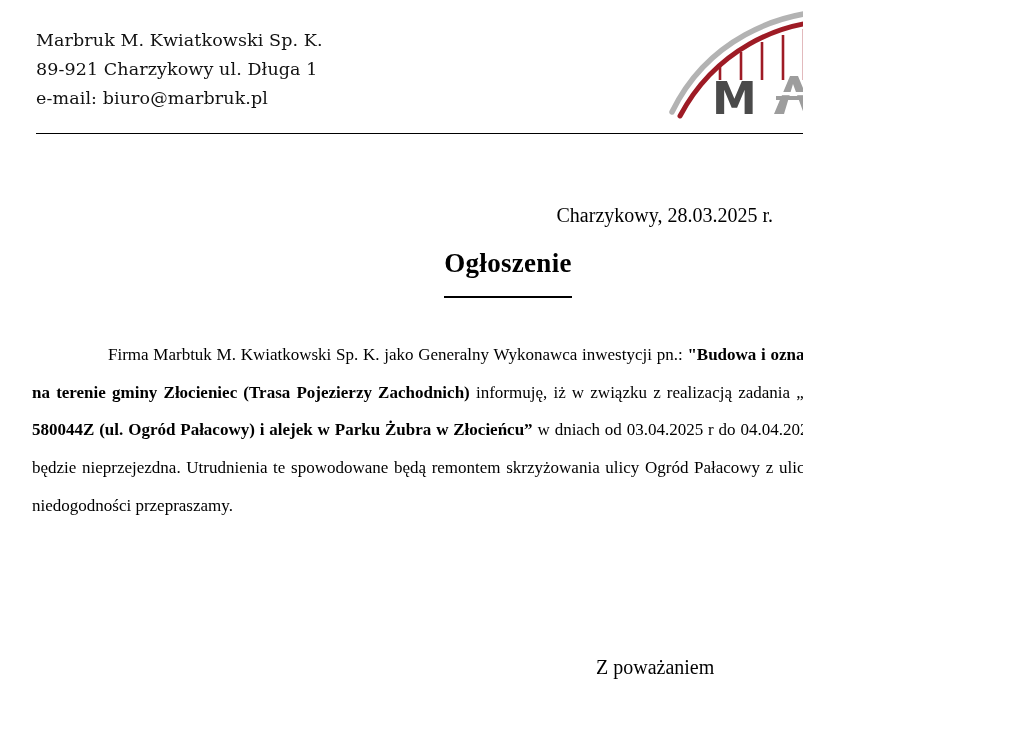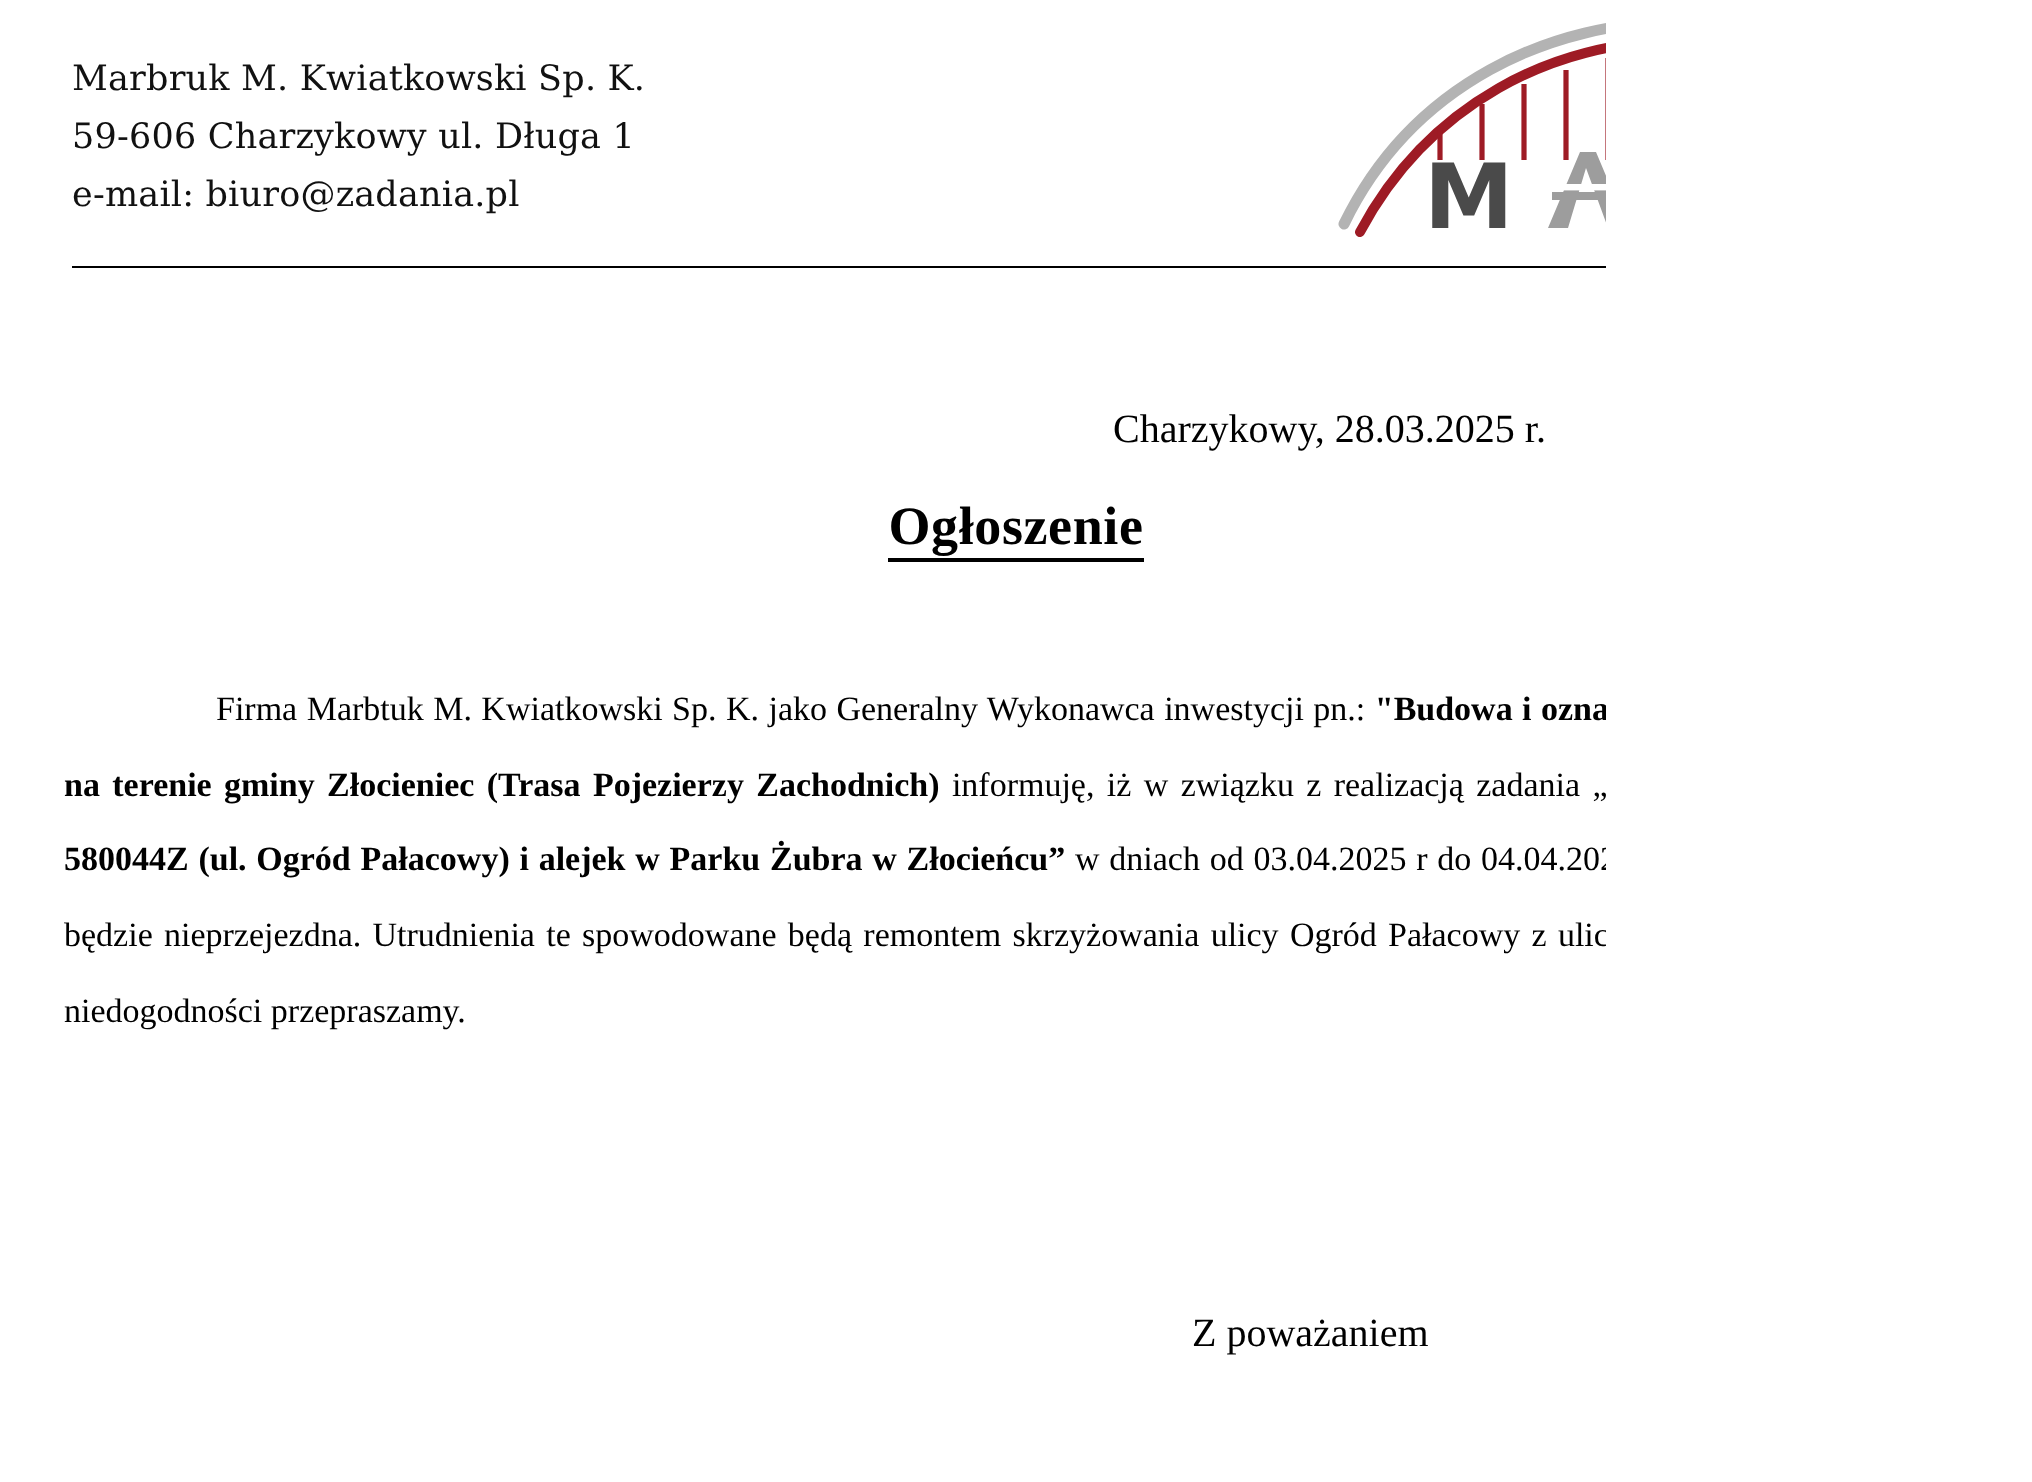--- a/index.html
+++ b/index.html
@@ -71,21 +71,21 @@
     left: 0;
     top: 248px;
     width: 1016px;
     text-align: center;
   }
   .doc-title span {
     font-size: 27px;
     font-weight: bold;
     letter-spacing: 0.3px;
     border-bottom: 2.2px solid #000;
-    padding-bottom: 1px;
+    padding-bottom: 18px;
   }
 
   
   .body-block {
     position: absolute;
     left: 32px;
     top: 336px;
     width: 956px;
   }
   .body-block p {
@@ -113,22 +113,22 @@
     white-space: pre;
   }
 </style>
 </head>
 <body>
 
 <div id="page">
 
   <div class="letterhead">
     <div class="line">Marbruk M. Kwiatkowski Sp. K.</div>
-    <div class="line">59-606 Charzykowy ul. Długa 1</div>
-    <div class="line">e-mail: biuro@zadania.pl</div>
+    <div class="line">89-921 Charzykowy ul. Długa 1</div>
+    <div class="line">e-mail: biuro@marbruk.pl</div>
   </div>
 
   <div class="logo">
     <svg width="324" height="118" viewBox="0 0 324 118" xmlns="http://www.w3.org/2000/svg">
 
       <path d="M6 104 C 40 34, 110 2, 176 3 C 238 4, 288 38, 312 100" fill="none" stroke="#b3b3b3" stroke-width="5.5" stroke-linecap="round"></path>
 
       <path d="M14 108 C 48 44, 112 12, 172 13 C 228 14, 268 46, 288 98" fill="none" stroke="#9e1b25" stroke-width="5" stroke-linecap="round"></path>
 
       <g stroke="#9e1b25" stroke-width="2.6">

